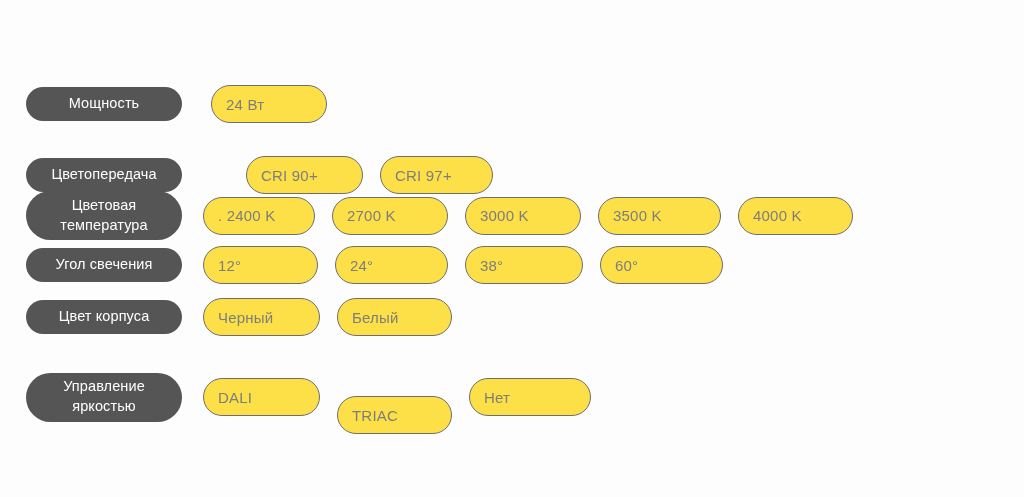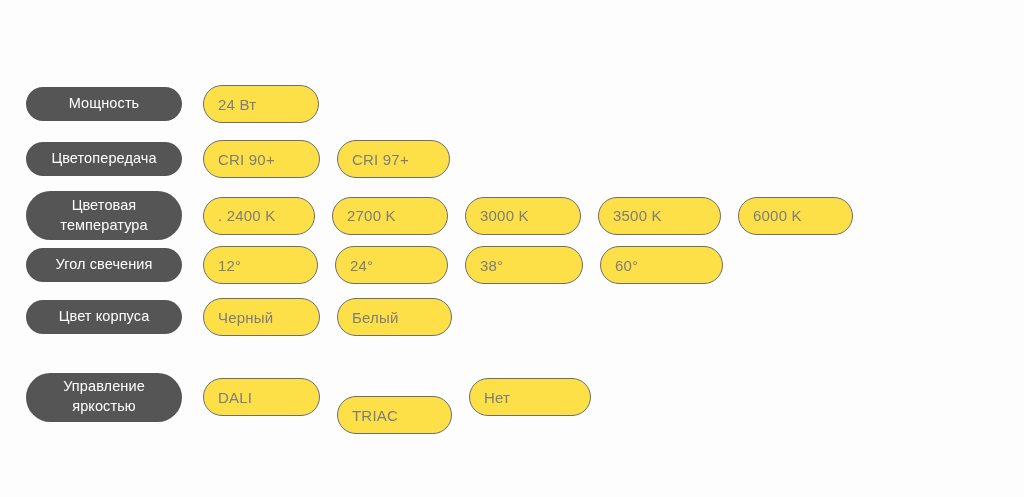--- a/index.html
+++ b/index.html
@@ -70,22 +70,22 @@
     letter-spacing: 0.2px;
     padding-left: 14px;
     padding-right: 10px;
     margin-right: 17px;
     flex: 0 0 auto;
     white-space: nowrap;
   }
   .option-pill:last-child { margin-right: 0; }
 
   
-  #row-power    { top: 85px; }
-  #row-cri      { top: 140px; }
+  #row-power    { top: 85px; gap: 8px; }
+  #row-cri      { top: 156px; gap: 43px; }
   #row-temp     { top: 191px; }
   #row-angle    { top: 246px; }
   #row-color    { top: 298px; }
   #row-dimming  { top: 360px; }
 
   
   #row-power   .option-pill:nth-child(1) { width: 116px; }
 
   #row-cri     .option-pill:nth-child(1) { width: 117px; }
   #row-cri     .option-pill:nth-child(2) { width: 113px; }
@@ -153,21 +153,21 @@
       <div class="option-pill">
         <span>2700 K</span>
       </div>
       <div class="option-pill">
         <span>3000 K</span>
       </div>
       <div class="option-pill">
         <span>3500 K</span>
       </div>
       <div class="option-pill">
-        <span>6000 K</span>
+        <span>4000 K</span>
       </div>
     </div>
   </div>
 
   <div class="spec-row" id="row-angle">
     <div class="label-pill one-line">
       <span>Угол свечения</span>
     </div>
     <div class="options">
       <div class="option-pill">

